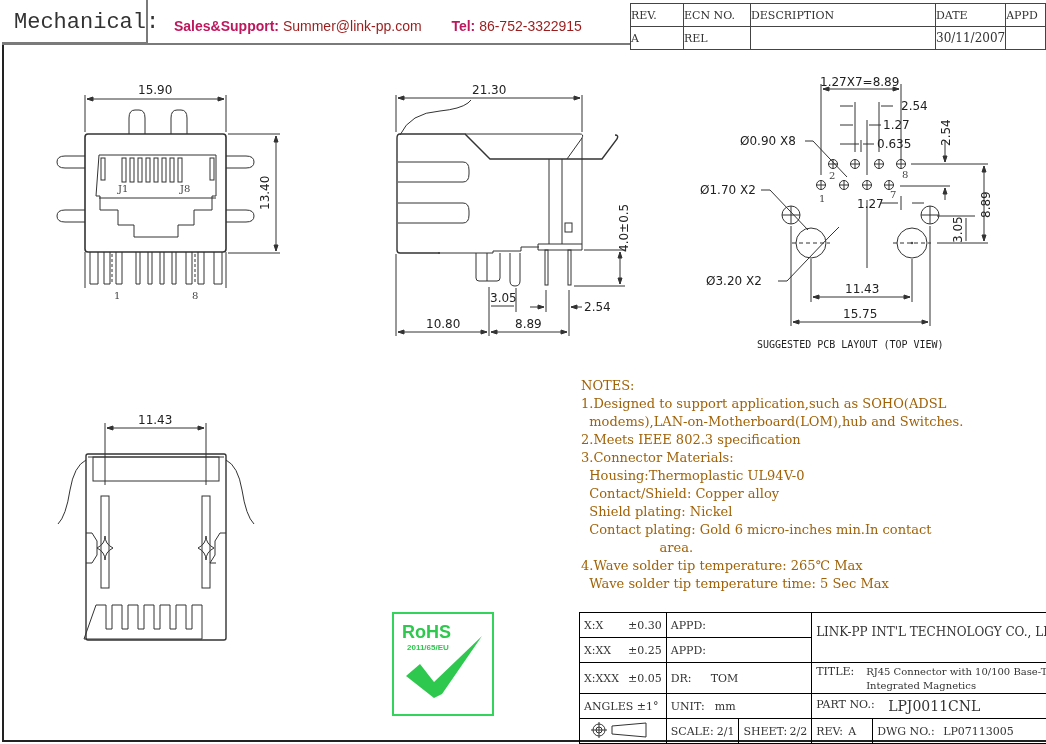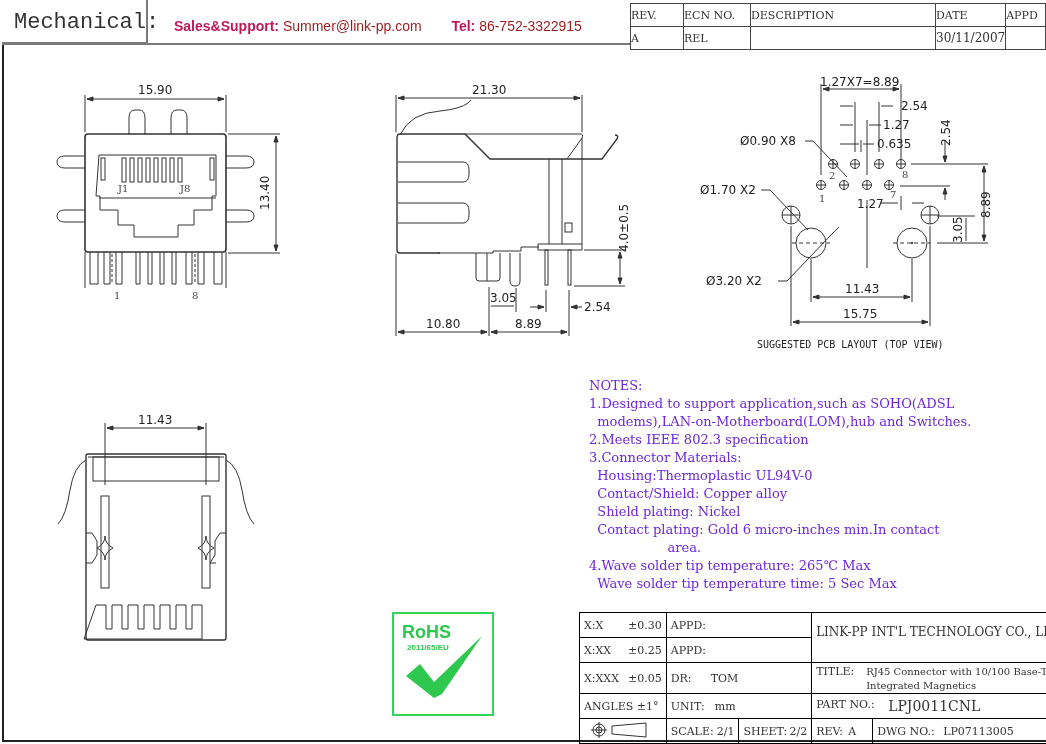--- a/index.html
+++ b/index.html
@@ -22,22 +22,22 @@
               font-family:"DejaVu Serif", serif; font-size:11px; color:#333; }
   table.rev td { border:1px solid #444; height:22px; text-align:left; padding:0; }
   table.rev tr:first-child td { border-top:1px solid #444; }
 
   table.tb { position:absolute; left:579px; top:612px; border-collapse:collapse;
              font-family:"DejaVu Serif", serif; font-size:11px; color:#333; }
   table.tb td { border:1px solid #000000; padding:0 4px; height:24px; vertical-align:middle; white-space:nowrap; }
   .tb .k { display:inline-block; }
   .tb .sm { font-size:10px; }
 
-  .notes { left:581px; top:377px; font-family:"DejaVu Serif", serif; font-size:13px; color:#6d28d9;
-           line-height:18px; white-space:pre;margin-left:8px; }
+  .notes { left:581px; top:377px; font-family:"DejaVu Serif", serif; font-size:13px; color:#a16207;
+           line-height:18px; white-space:pre; }
 
   svg text { font-family:"DejaVu Sans", sans-serif; }
   .dim { font-family:"DejaVu Sans", sans-serif; font-size:12px; fill:#222; }
   .serif-s { font-family:"DejaVu Serif", serif; font-size:10px; fill:#444; }
   .rohs { left:392px; top:612px; width:102px; height:104px; border:2px solid #33d45a; box-sizing:border-box; background:#fff; }
   .rohs .t1 { position:absolute; left:8px; top:8px; font-family:"Liberation Sans", sans-serif; font-weight:bold;
               font-size:18px; color:#2fc84e; }
   .rohs .t2 { position:absolute; left:13px; top:29px; font-family:"Liberation Sans", sans-serif; font-weight:bold;
               font-size:8px; color:#2fc84e;text-align:center; }
 </style>

